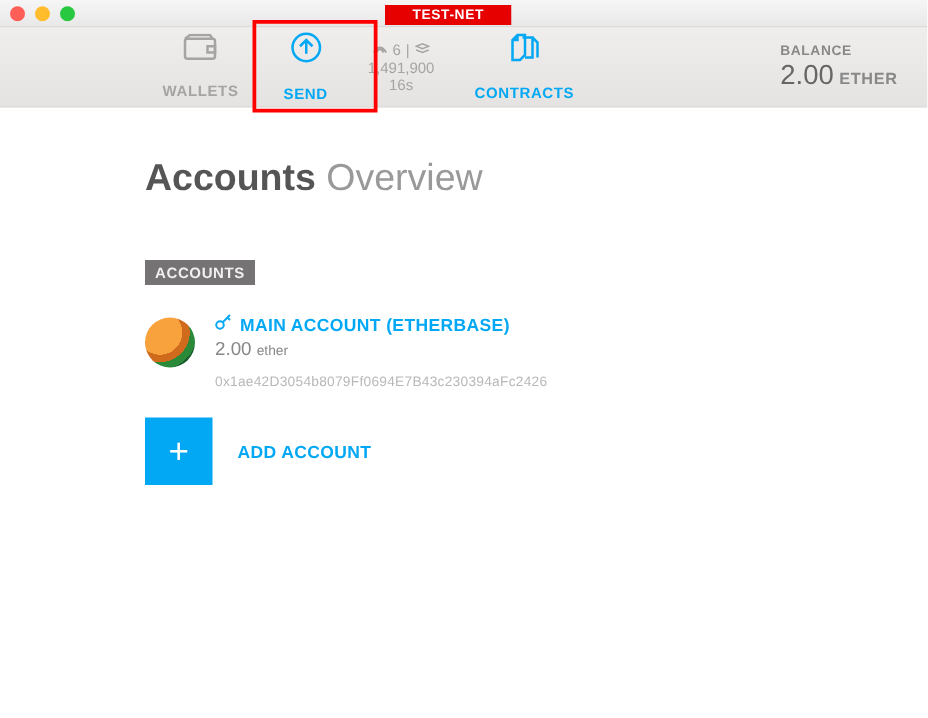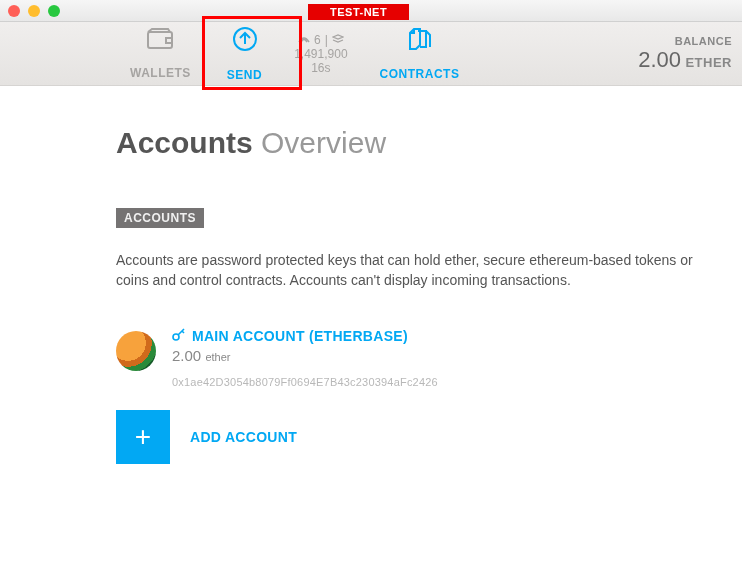--- a/index.html
+++ b/index.html
@@ -14,21 +14,21 @@
 .nav-item svg { stroke: #a6a4a2; }
 .nav-item.send { color: #02a8f3; }
 .nav-item.send svg { stroke: #02a8f3; }
 .nav-item.contracts { color: #02a8f3; }
 .nav-item.contracts svg { stroke: #02a8f3; }
 .nav-label { font-size: 12px; font-weight: 700; letter-spacing: 0.5px; margin-top: 12px; }
 .highlight-box { position: absolute; border: 3px solid #ff0000; left: 202px; top: -6px; width: 100px; height: 74px; pointer-events: none; z-index: 5; }
 .test-badge { position: absolute; top: -18px; left: 308px; background: #e60000; color: #fff; font-size: 11px; font-weight: 700; padding: 2px 22px; letter-spacing: 0.5px; }
 .status { display: flex; flex-direction: column; align-items: center; color: #a6a4a2; font-size: 12px; padding: 0 14px; }
 .status-line1 { display: flex; align-items: center; gap: 4px; }
-.balance-group { margin-left: auto; padding-right: 10px; text-align: right; color: #888; }
+.balance-group { margin-left: auto; padding-right: 24px; color: #888; }
 .balance-label { font-size: 11px; font-weight: 700; letter-spacing: 0.5px; }
 .balance-value { font-size: 22px; font-weight: 300; color: #666; }
 .balance-unit { font-size: 13px; font-weight: 700; letter-spacing: 0.5px; }
 .content { padding: 40px 48px 0 116px; color: #4a4a4a; }
 .page-title { font-size: 30px; font-weight: 300; color: #555; margin-bottom: 48px; }
 .page-title .first-word { font-weight: 600; }
 .page-title .rest { color: #999; }
 .section-label { display: inline-block; background: #757373; color: #f0f0f0; font-size: 12px; font-weight: 700; padding: 3px 8px; letter-spacing: 0.5px; margin-bottom: 22px; }
 .desc { font-size: 14px; color: #555; line-height: 1.45; margin-bottom: 36px; }
 .account-row { display: flex; align-items: flex-start; gap: 16px; margin-bottom: 22px; }
@@ -119,21 +119,20 @@
 </div>
 
 <div class="content">
   <h1 class="page-title">
     <span class="first-word">Accounts</span>
     <span class="rest">Overview</span>
   </h1>
 
   <div class="section-label">ACCOUNTS</div>
 
-  <p class="desc">Accounts are password protected keys that can hold ether, secure ethereum-based tokens or coins and control contracts. Accounts can't display incoming transactions.</p>
 
   <div class="account-row">
     <div class="avatar"></div>
     <div class="account-info">
       <div class="account-name-line">
         <span class="key-icon">
           <svg width="14" height="14" viewBox="0 0 14 14" fill="none" stroke-width="1.6">
               <circle cx="4" cy="10" r="3"></circle>
               <path d="M6 8 L12 2 M10 4 L12 6"></path>
             </svg>

